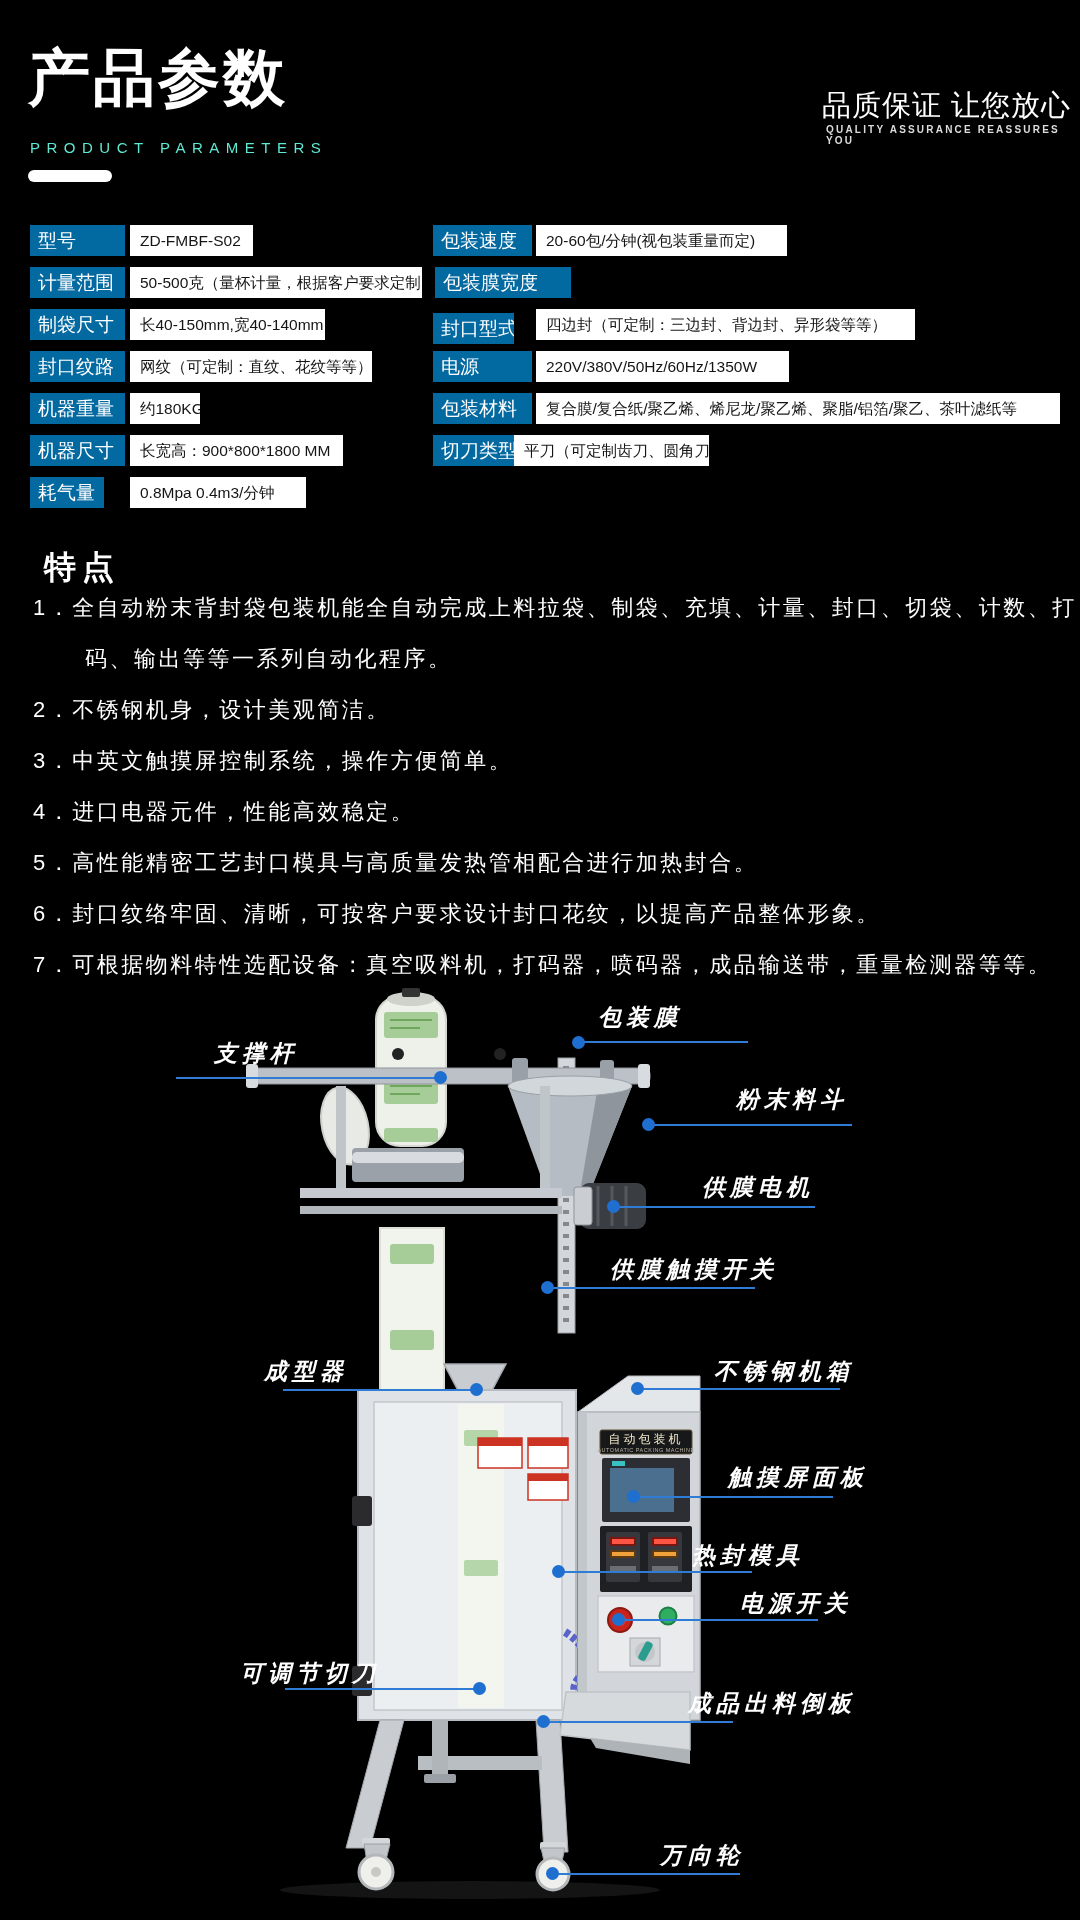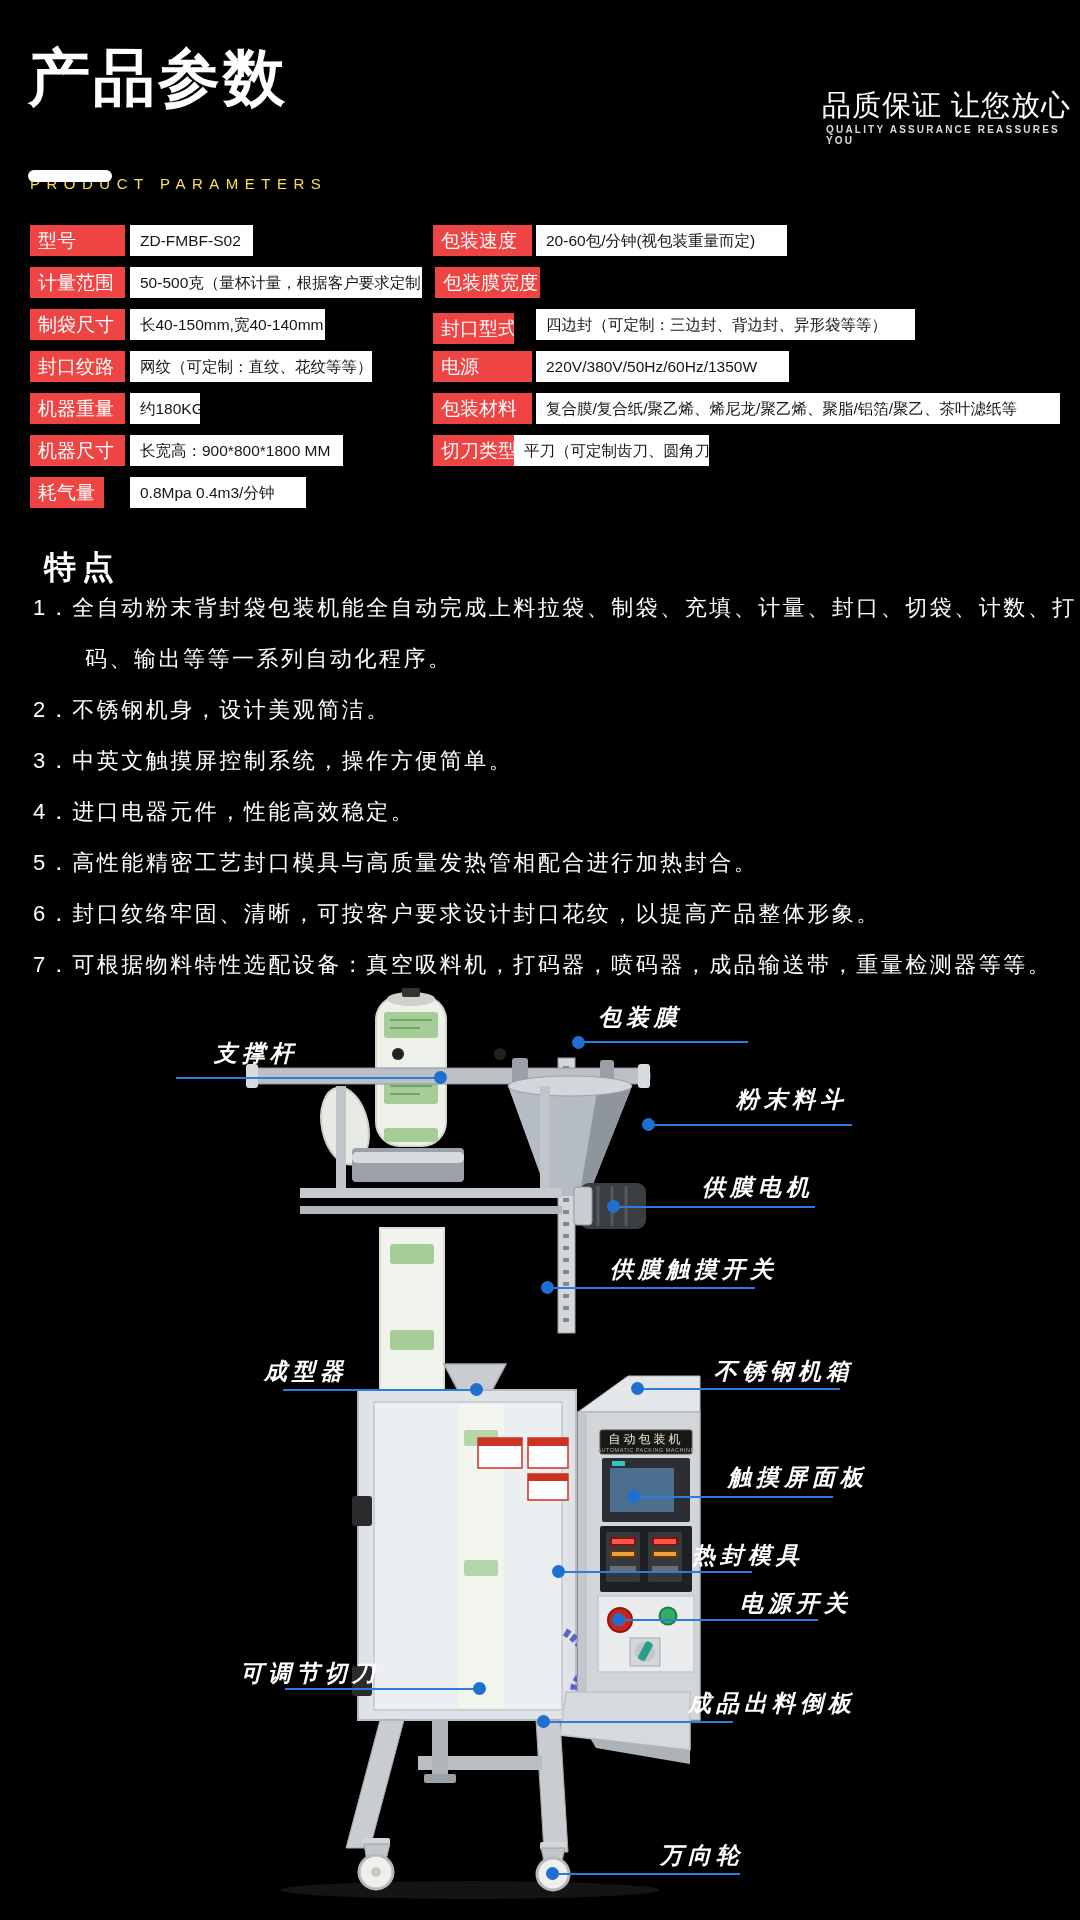--- a/index.html
+++ b/index.html
@@ -2,27 +2,27 @@
 <html><head>
 <meta charset="utf-8">
 <style>
   html,body{margin:0;padding:0;background:#000;}
   .page{position:relative;width:1080px;height:1920px;background:#000;overflow:hidden;
         font-family:"Liberation Sans",sans-serif;color:#fff;}
   .abs{position:absolute;}
 
   
   .title{left:28px;top:44px;font-size:62px;line-height:68px;font-weight:bold;letter-spacing:3px;color:#fff;}
-  .subtitle{left:30px;top:139px;font-size:15px;letter-spacing:6.5px;color:#fde047;margin-top:36px;}
+  .subtitle{left:30px;top:139px;font-size:15px;letter-spacing:6.5px;color:#5eead4;}
   .pill{left:28px;top:170px;width:84px;height:12px;border-radius:6px;background:#fff;}
   .tagline{left:822px;top:86px;font-size:29px;letter-spacing:1px;color:#fff;}
   .tagline-sub{left:826px;top:124px;font-size:10px;letter-spacing:2.2px;color:#dcdcdc;font-weight:bold;}
 
   
-  .spec-label{background:#ef4444;color:#fff;font-size:19px;height:31px;line-height:31px;
+  .spec-label{background:#0369a1;color:#fff;font-size:19px;height:31px;line-height:31px;
               padding-left:8px;box-sizing:border-box;white-space:nowrap;overflow:hidden;}
   .spec-value{background:#fff;color:#151515;font-size:15.5px;height:31px;line-height:31px;
               padding-left:10px;box-sizing:border-box;white-space:nowrap;overflow:hidden;}
 
   
   .feat-head{left:44px;top:546px;font-size:32px;font-weight:bold;letter-spacing:6px;color:#fff;}
   .features{left:33px;top:582px;width:1044px;font-size:22px;letter-spacing:2.5px;line-height:51px;color:#fff;}
   .feature-item{padding-left:52px;text-indent:-52px;}
 
   
@@ -61,21 +61,21 @@
 
   <div class="abs spec-label" style="left:30px;top:435px;width:95px">机器尺寸</div>
   <div class="abs spec-value" style="left:130px;top:435px;width:213px">长宽高：900*800*1800 MM</div>
 
   <div class="abs spec-label" style="left:30px;top:477px;width:74px">耗气量</div>
   <div class="abs spec-value" style="left:130px;top:477px;width:176px">0.8Mpa 0.4m3/分钟</div>
 
   <div class="abs spec-label" style="left:433px;top:225px;width:99px">包装速度</div>
   <div class="abs spec-value" style="left:536px;top:225px;width:251px">20-60包/分钟(视包装重量而定)</div>
 
-  <div class="abs spec-label" style="left:435px;top:267px;width:105px">包装膜宽度</div>
+  <div class="abs spec-label" style="left:435px;top:267px;width:136px">包装膜宽度</div>
 
   <div class="abs spec-label" style="left:433px;top:313px;width:81px">封口型式</div>
   <div class="abs spec-value" style="left:536px;top:309px;width:379px">四边封（可定制：三边封、背边封、异形袋等等）</div>
 
   <div class="abs spec-label" style="left:433px;top:351px;width:99px">电源</div>
   <div class="abs spec-value" style="left:536px;top:351px;width:253px">220V/380V/50Hz/60Hz/1350W</div>
 
   <div class="abs spec-label" style="left:433px;top:393px;width:99px">包装材料</div>
   <div class="abs spec-value" style="left:536px;top:393px;width:524px">复合膜/复合纸/聚乙烯、烯尼龙/聚乙烯、聚脂/铝箔/聚乙、茶叶滤纸等</div>
 

